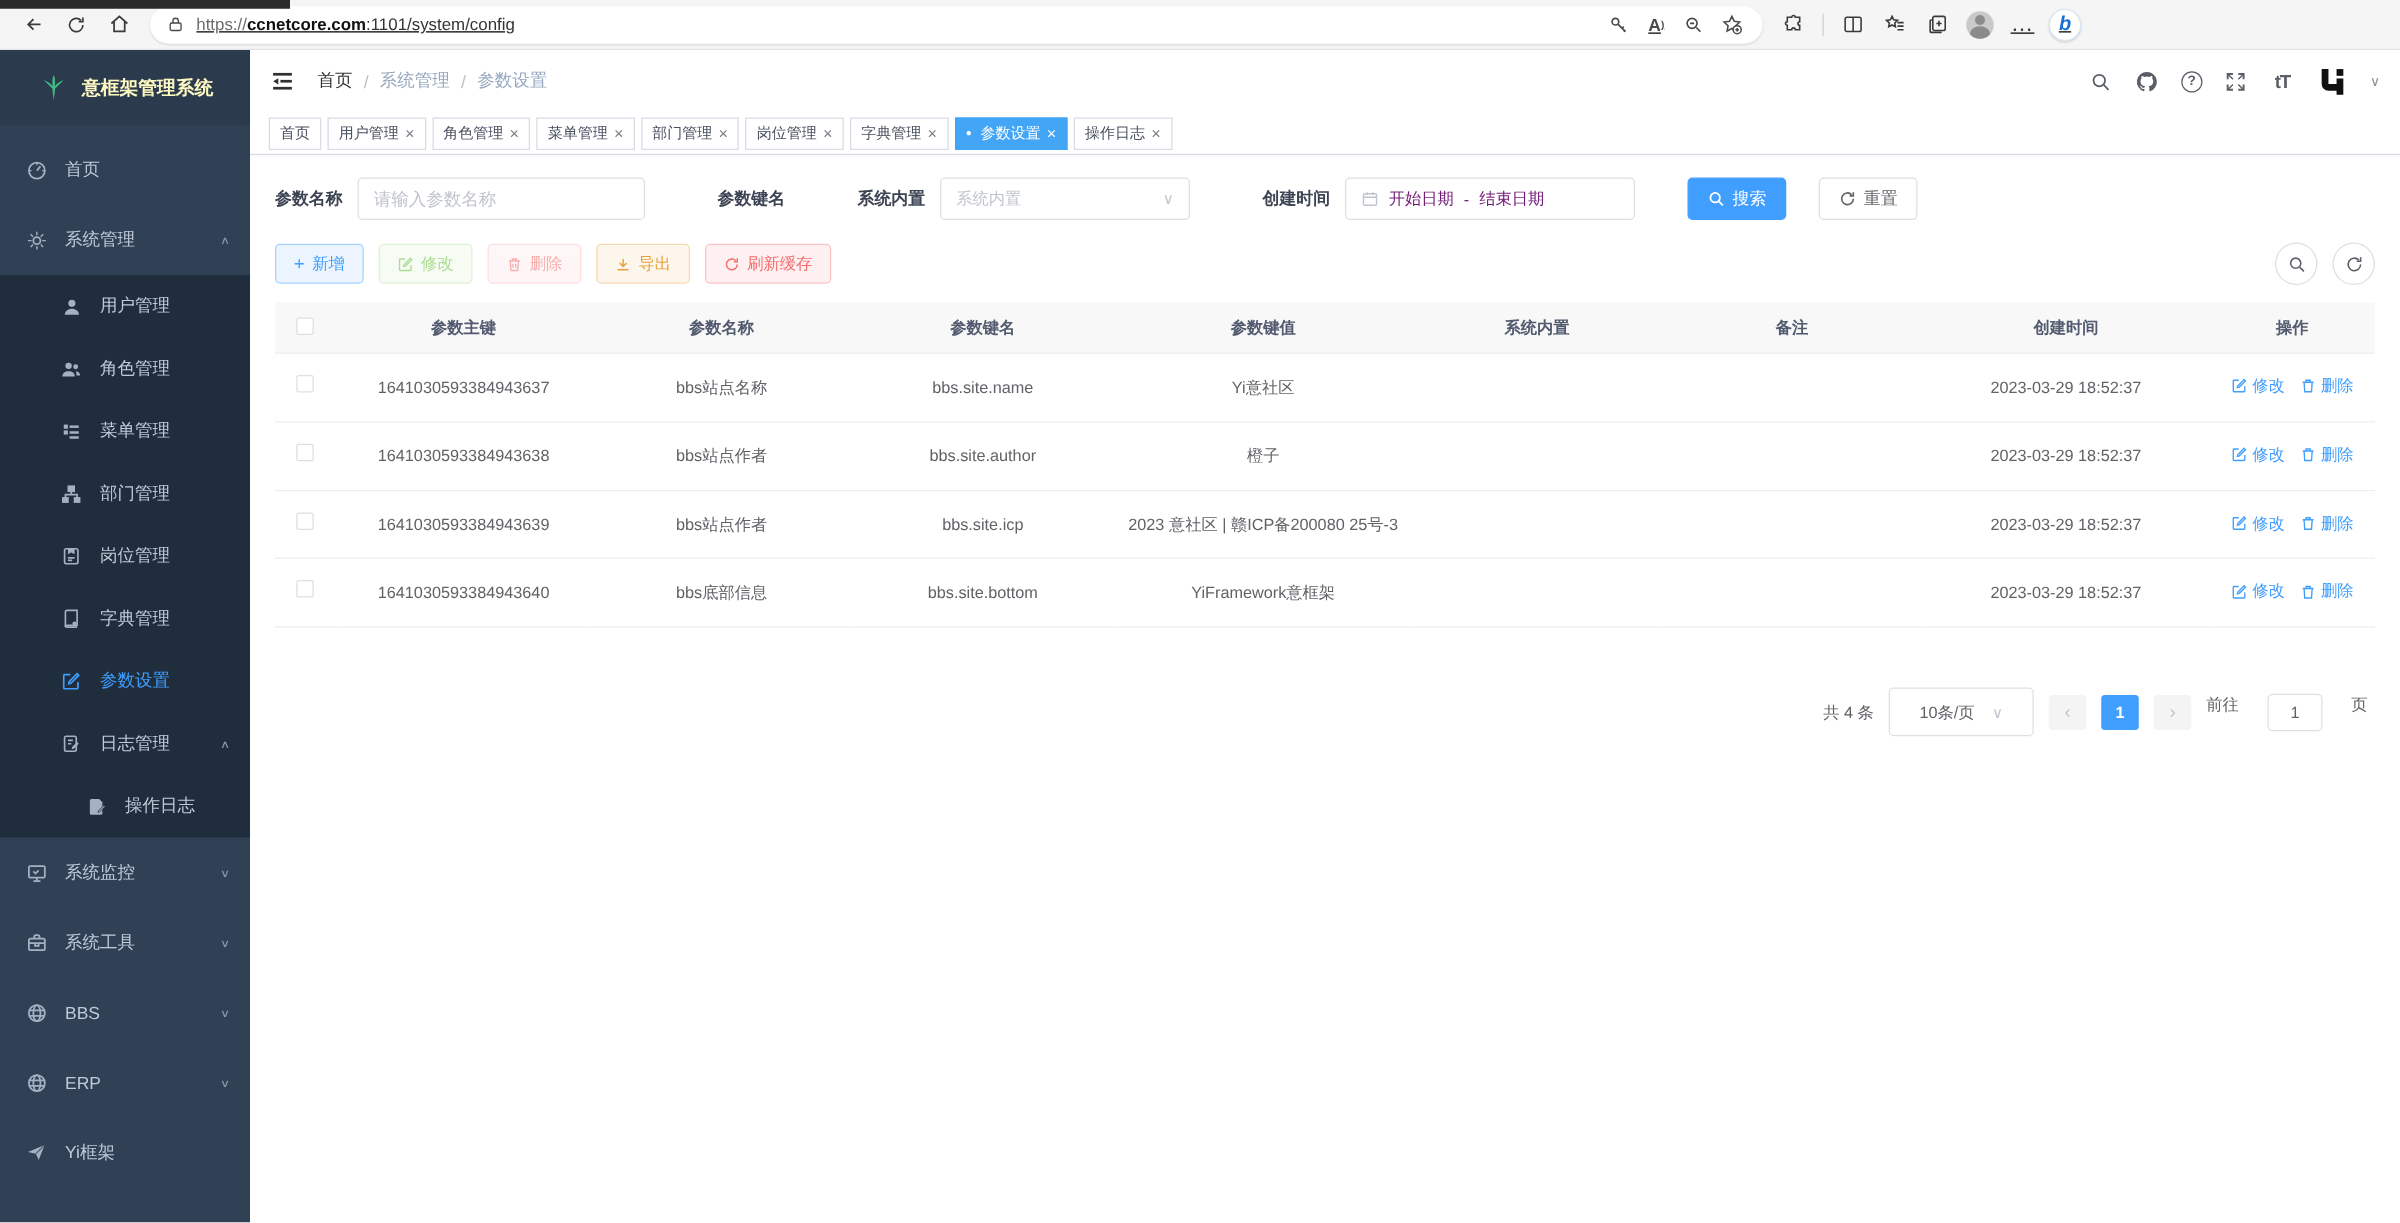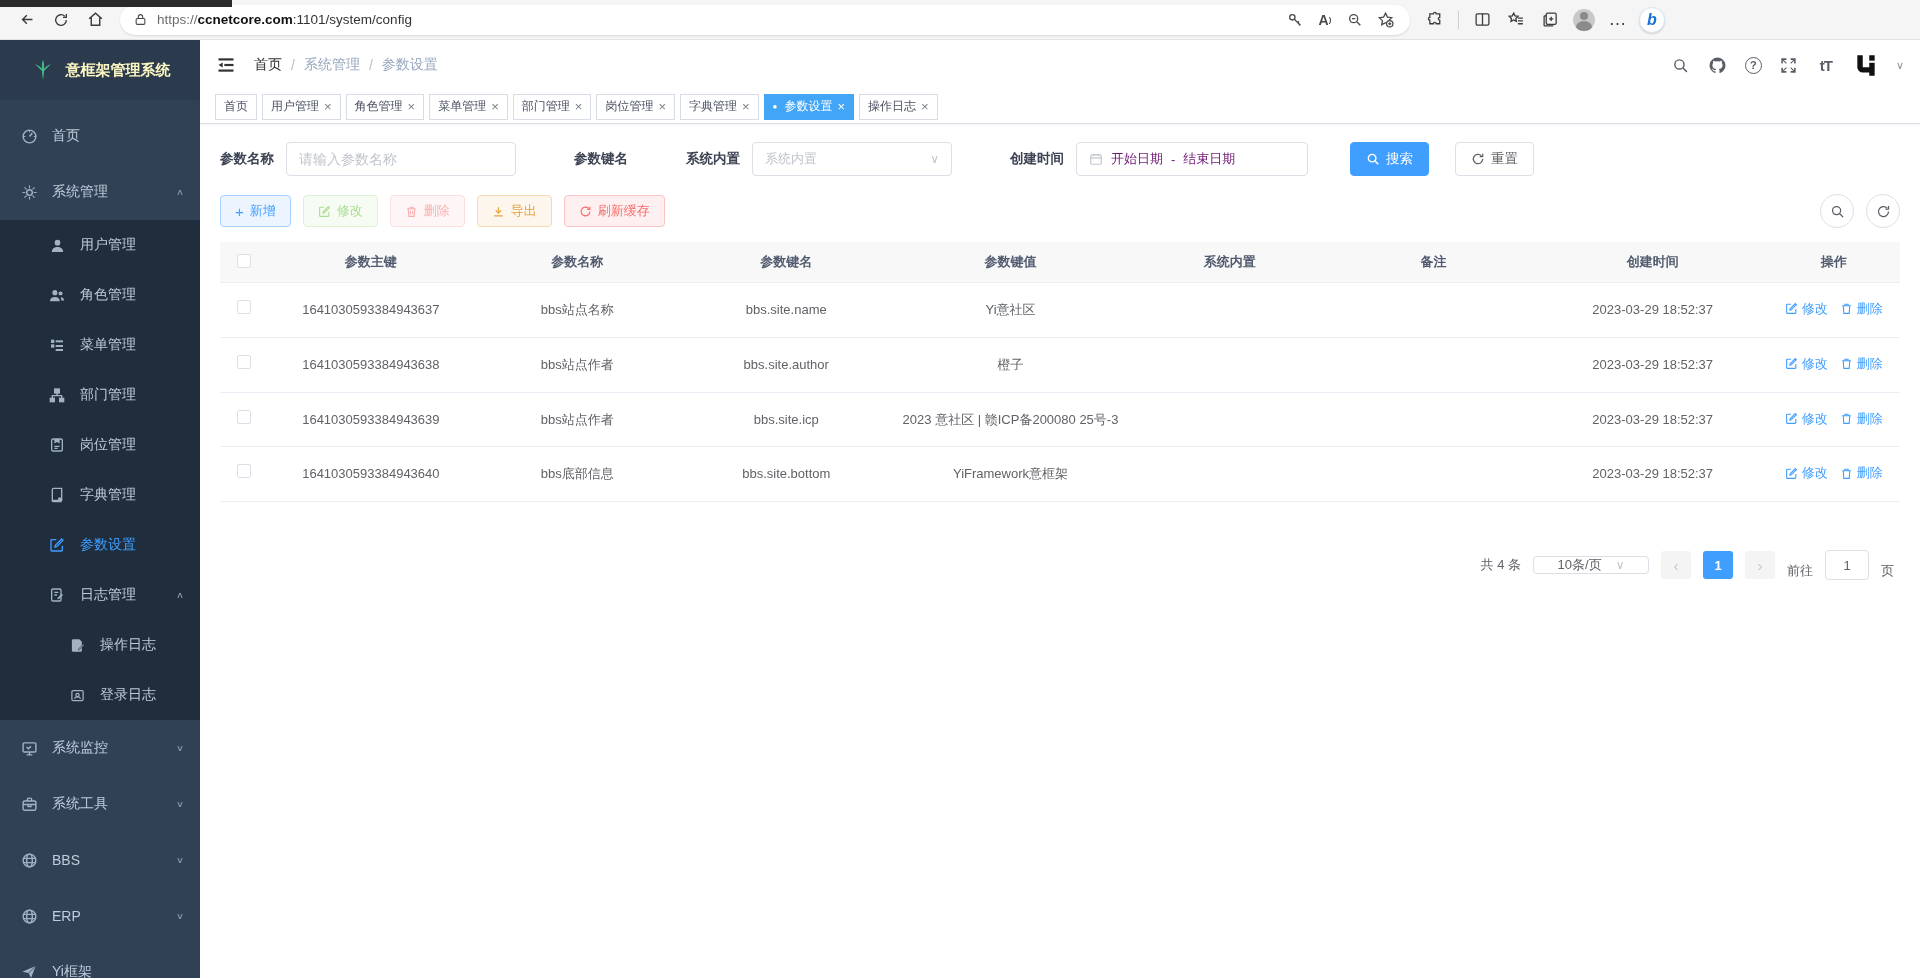--- a/index.html
+++ b/index.html
@@ -1,19 +1,19 @@
 <!DOCTYPE html>
 <html><head>
 <meta charset="utf-8">
 <style>
   * { margin:0; padding:0; box-sizing:border-box; }
   html,body { width:1920px; height:978px; overflow:hidden; font-family:"Liberation Sans","DejaVu Sans",sans-serif; background:#fff; }
 
   
-  .chrome { height:40px; background:#f5f5f5; display:flex; align-items:center; padding:0 10px; position:relative; border-bottom:1px solid #e3e3e3;}
+  .chrome { height:40px; background:#f5f5f5; display:flex; align-items:center; padding:0 10px; position:relative; border-bottom:1px solid #e3e3e3;text-decoration:underline;}
   .chrome .tabstrip-remnant { position:absolute; top:0; left:0; width:232px; height:7px; background:#2b2b2b; }
   .nav-ico { width:34px; height:30px; display:flex; align-items:center; justify-content:center; color:#3b3b3b; font-size:17px; border-radius:4px; }
   .urlbar { flex:1; max-width:1290px; height:30px; background:#fff; border-radius:15px; box-shadow:0 1px 2px rgba(0,0,0,.12); display:flex; align-items:center; padding:0 10px 0 14px; margin:0 8px; }
   .urlbar .url { flex:1; font-size:13.5px; color:#333; margin-left:10px; white-space:nowrap; overflow:hidden;}
   .urlbar .url .scheme { color:#6d6d6d; }
   .urlbar .url .host { color:#111; font-weight:700; }
   .pill-ico { width:30px; height:26px; display:flex; align-items:center; justify-content:center; color:#4a4a4a; border-radius:4px; }
   .chrome-right { display:flex; align-items:center; }
   .chrome-divider { width:1px; height:18px; background:#cfcfcf; margin:0 6px; }
   .avatar-circle { width:22px; height:22px; border-radius:50%; background:#c9c9c9; position:relative; overflow:hidden; }
@@ -95,25 +95,25 @@
   table { width:100%; border-collapse:collapse; margin-top:14px; table-layout:fixed; }
   thead th { background:#f8f8f9; color:#515a6e; font-size:13px; font-weight:700; padding:11px 4px; text-align:center; }
   tbody td { color:#606266; font-size:13px; padding:16px 6px; text-align:center; border-bottom:1px solid #ebeef5; line-height:1.5; }
   tbody tr:first-child td { border-top:1px solid #ebeef5; }
   .cbx { width:14px; height:14px; border:1px solid #dcdfe6; border-radius:2px; background:#fff; display:inline-block; cursor:pointer; }
   .op-link { color:#409eff; font-size:13px; display:inline-flex; align-items:center; gap:4px; cursor:pointer; }
   .op-link + .op-link { margin-left:12px; }
 
   
   .pager { display:flex; align-items:center; justify-content:flex-end; gap:12px; margin-top:48px; font-size:13px; color:#606266; padding-right:6px;}
-  .pg-select { width:116px; height:18px; border:1px solid #dcdfe6; border-radius:4px; display:flex; align-items:center; justify-content:center; gap:14px; color:#606266; cursor:pointer;}
+  .pg-select { width:116px; height:39px; border:1px solid #dcdfe6; border-radius:4px; display:flex; align-items:center; justify-content:center; gap:14px; color:#606266; cursor:pointer;}
   .pg-select .caret { color:#c0c4cc; font-size:12px; }
   .pg-btn { width:30px; height:28px; background:#f4f4f5; color:#c0c4cc; border-radius:3px; display:flex; align-items:center; justify-content:center; font-size:15px; cursor:pointer; }
   .pg-num { width:30px; height:28px; background:#409eff; color:#fff; border-radius:3px; display:flex; align-items:center; justify-content:center; font-weight:700; cursor:pointer;}
-  .pg-goto { display:flex; align-items:flex-end; gap:12px; }
+  .pg-goto { display:flex; align-items:flex-start; gap:23px; }
   .pg-input { width:44px; height:30px; border:1px solid #dcdfe6; border-radius:4px; text-align:center; font-size:13px; color:#606266; outline:none; font-family:inherit;}
 
   svg { display:block; }
 </style>
 </head>
 <body>
 
 <div class="chrome">
   <div class="tabstrip-remnant"></div>
   <div class="nav-ico">
@@ -325,30 +325,20 @@
         </div>
         <div class="m-item deep">
           <span class="ico">
               <svg width="15" height="15" viewBox="0 0 24 24" fill="currentColor">
                 <path d="M5 2h10l4 4v14a2 2 0 0 1-2 2H5a2 2 0 0 1-2-2V4a2 2 0 0 1 2-2z"></path>
                 <path d="M14 17l7-7 1.5 1.5-7 7-2 .5z" stroke="#1f2d3d" stroke-width="1"></path>
               </svg>
             </span>
           <span class="lbl">操作日志</span>
         </div>
-        <div class="m-item deep">
-          <span class="ico">
-              <svg width="15" height="15" viewBox="0 0 24 24" fill="none" stroke="currentColor" stroke-width="2">
-                <rect x="3" y="4" width="18" height="16" rx="2"></rect>
-                <circle cx="12" cy="11" r="2.6"></circle>
-                <path d="M7 17c1-2 3-2.8 5-2.8s4 .8 5 2.8"></path>
-              </svg>
-            </span>
-          <span class="lbl">登录日志</span>
-        </div>
       </div>
 
       <div class="m-item">
         <span class="ico">
             <svg width="17" height="17" viewBox="0 0 24 24" fill="none" stroke="currentColor" stroke-width="2">
               <rect x="3" y="4" width="18" height="13" rx="1.5"></rect>
               <path d="M8 10l2.5 2.5L14 9"></path>
               <path d="M12 17v4M8 21h8"></path>
             </svg>
           </span>

